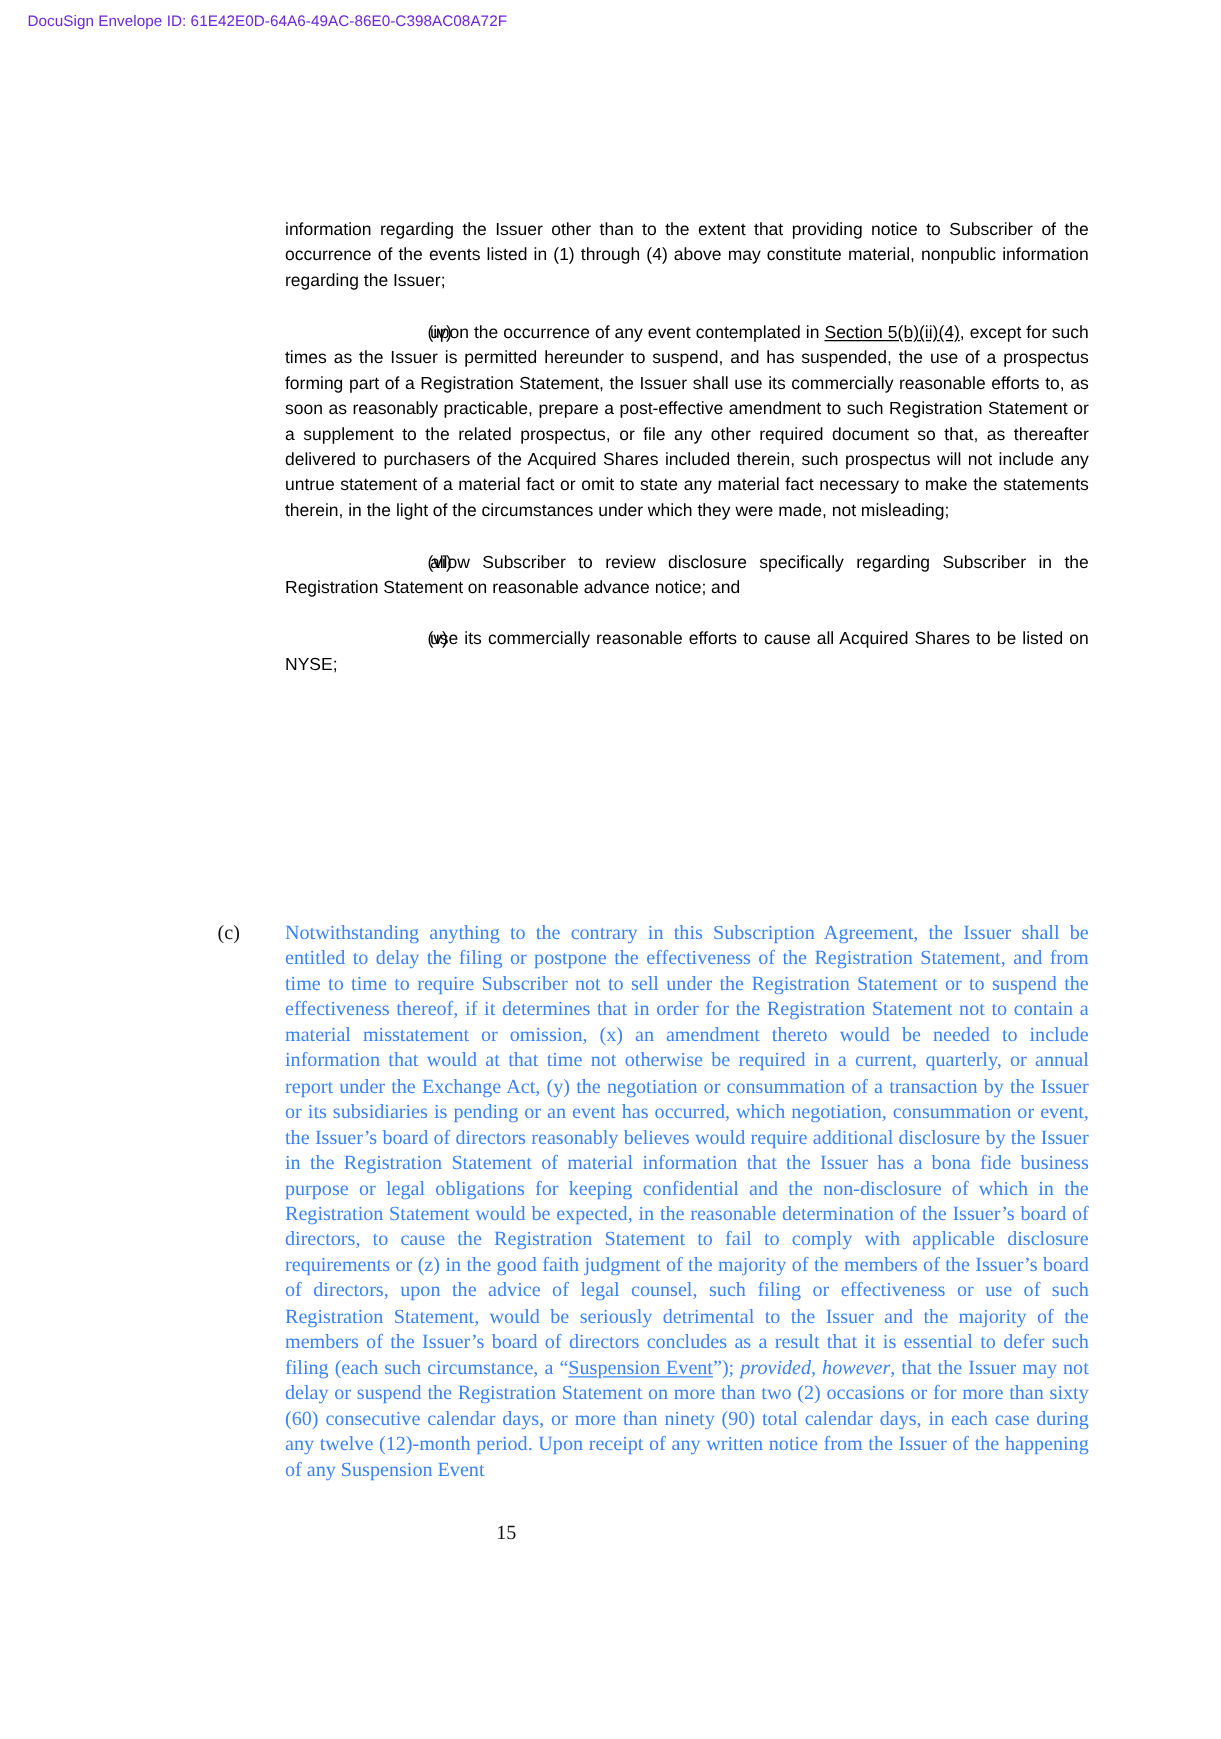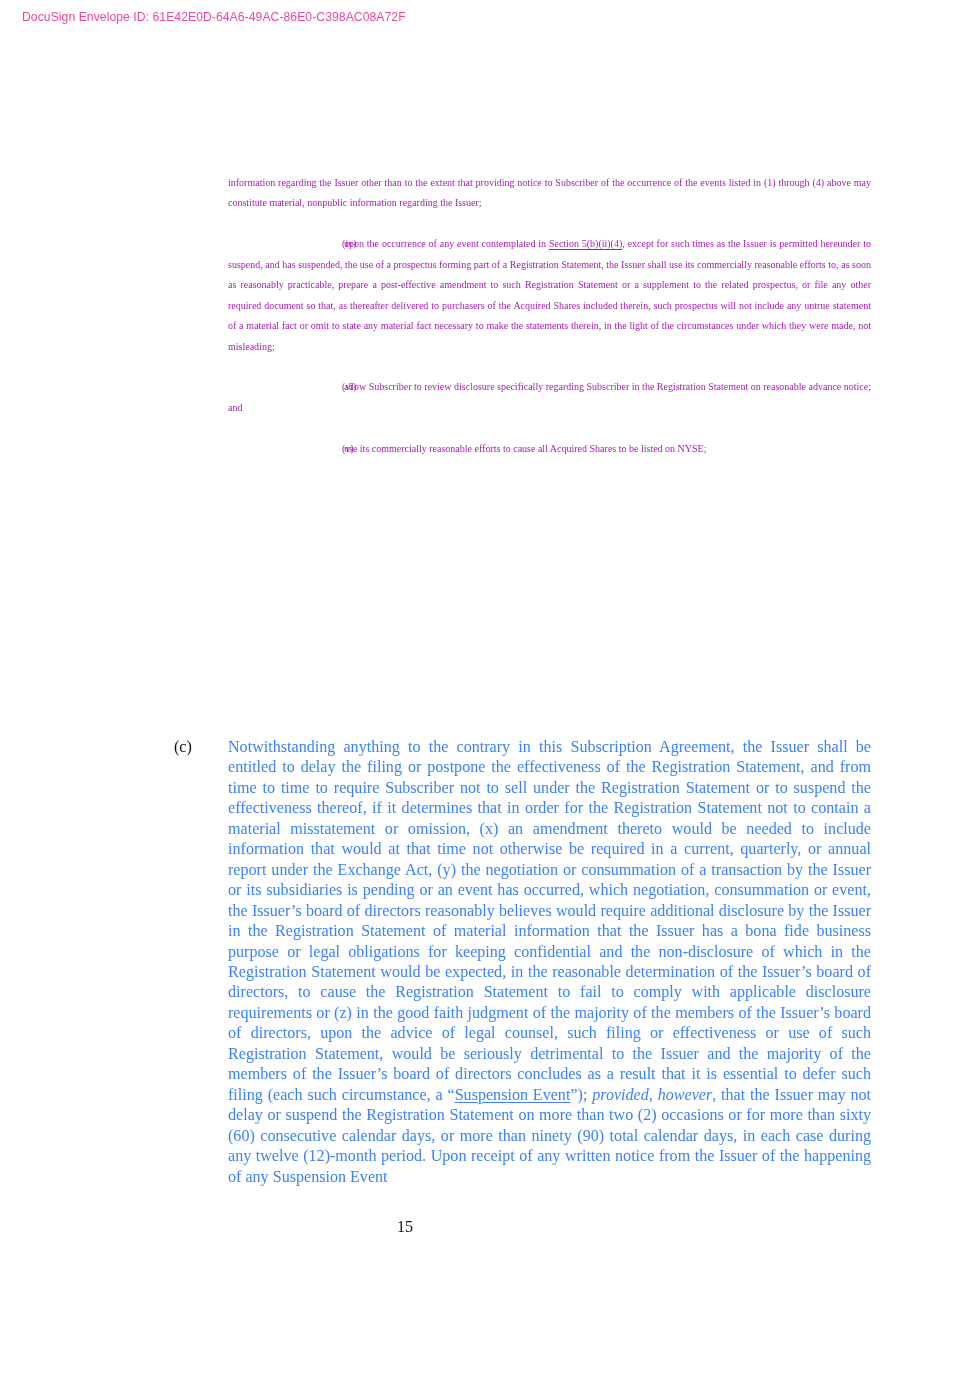--- a/index.html
+++ b/index.html
@@ -1,25 +1,25 @@
 <!DOCTYPE html>
 <html><head>
 <meta charset="utf-8">
 <style>
   html, body { margin: 0; padding: 0; background: #ffffff; }
   body { width: 977px; height: 1391px; position: relative; overflow: hidden; }
   .envelope {
     position: absolute; left: 22px; top: 10px;
-    font-family: "Liberation Sans", sans-serif; font-size: 12.2px; color: #ec4899;
+    font-family: "Liberation Sans", sans-serif; font-size: 12.2px; color: #6d28d9;
     letter-spacing: 0.05px;
   }
   .page {
     position: absolute; left: 228px; top: 173px; width: 643px;
-    font-family: Liberation Serif, serif; font-size: 10px; line-height: 20.45px;
-    color: #a21caf; text-align: justify;
+    font-family: Liberation Sans, sans-serif; font-size: 14px; line-height: 20.45px;
+    color: #000000; text-align: justify;
   }
   .page p { margin: 0; }
   .para { margin-bottom: 20.4px !important; }
   .item .lbl { display: inline-block; width: 59px; }
   .item { text-indent: 57px; }
   .u { text-decoration: underline; text-underline-offset: 2px; }
   .i { font-style: italic; }
   .sec-c { position: absolute; left: 174px; top: 737px; font-family: "Liberation Serif", serif; font-size: 16.1px; line-height: 20.45px; color:#111; }
   .sec-c-body {
     position: absolute; left: 228px; top: 737px; width: 643px;

